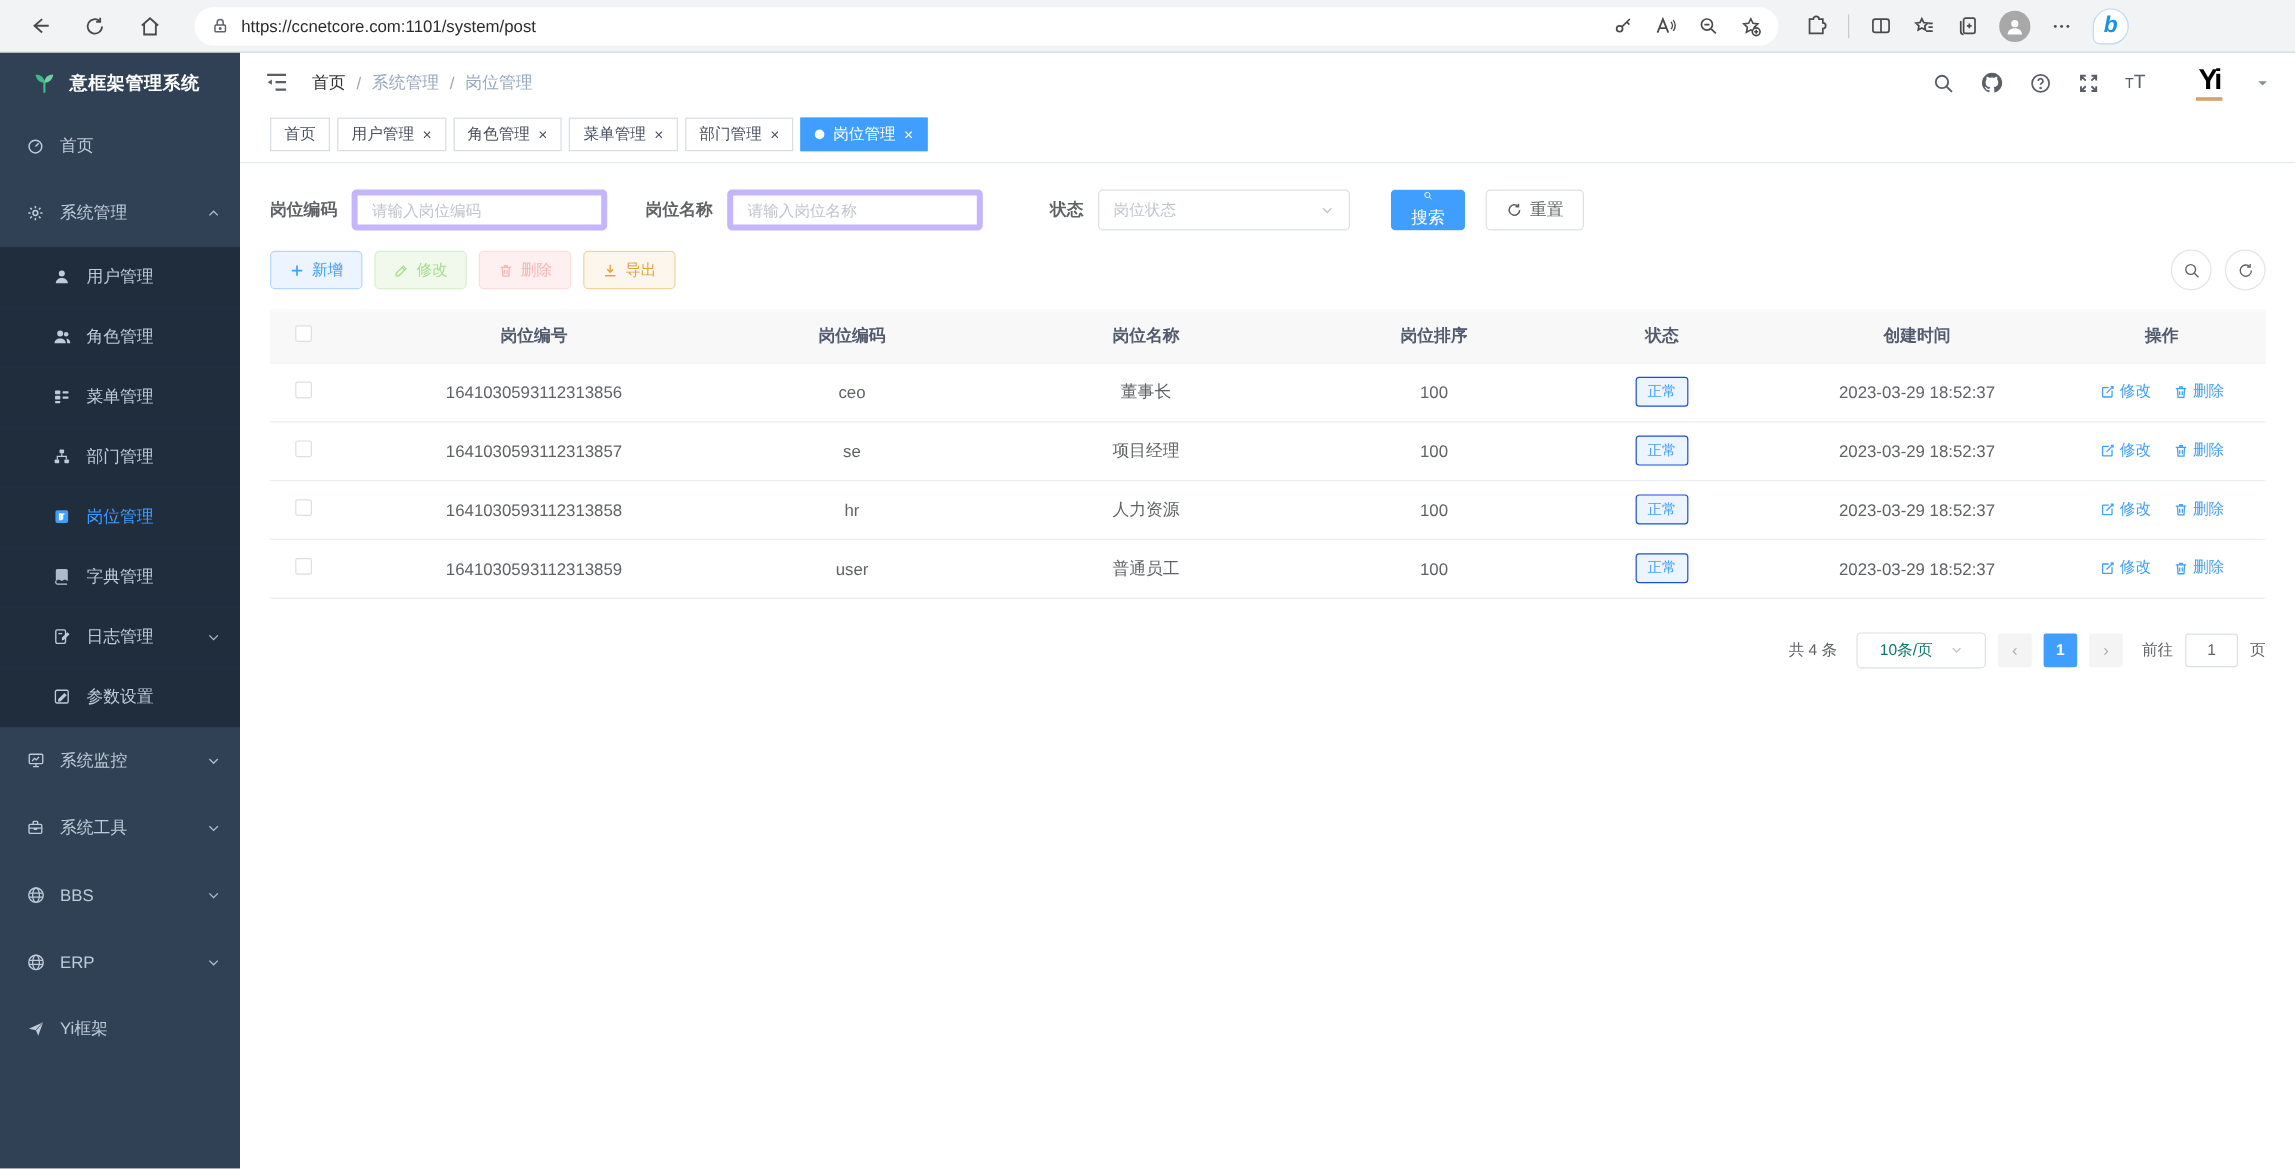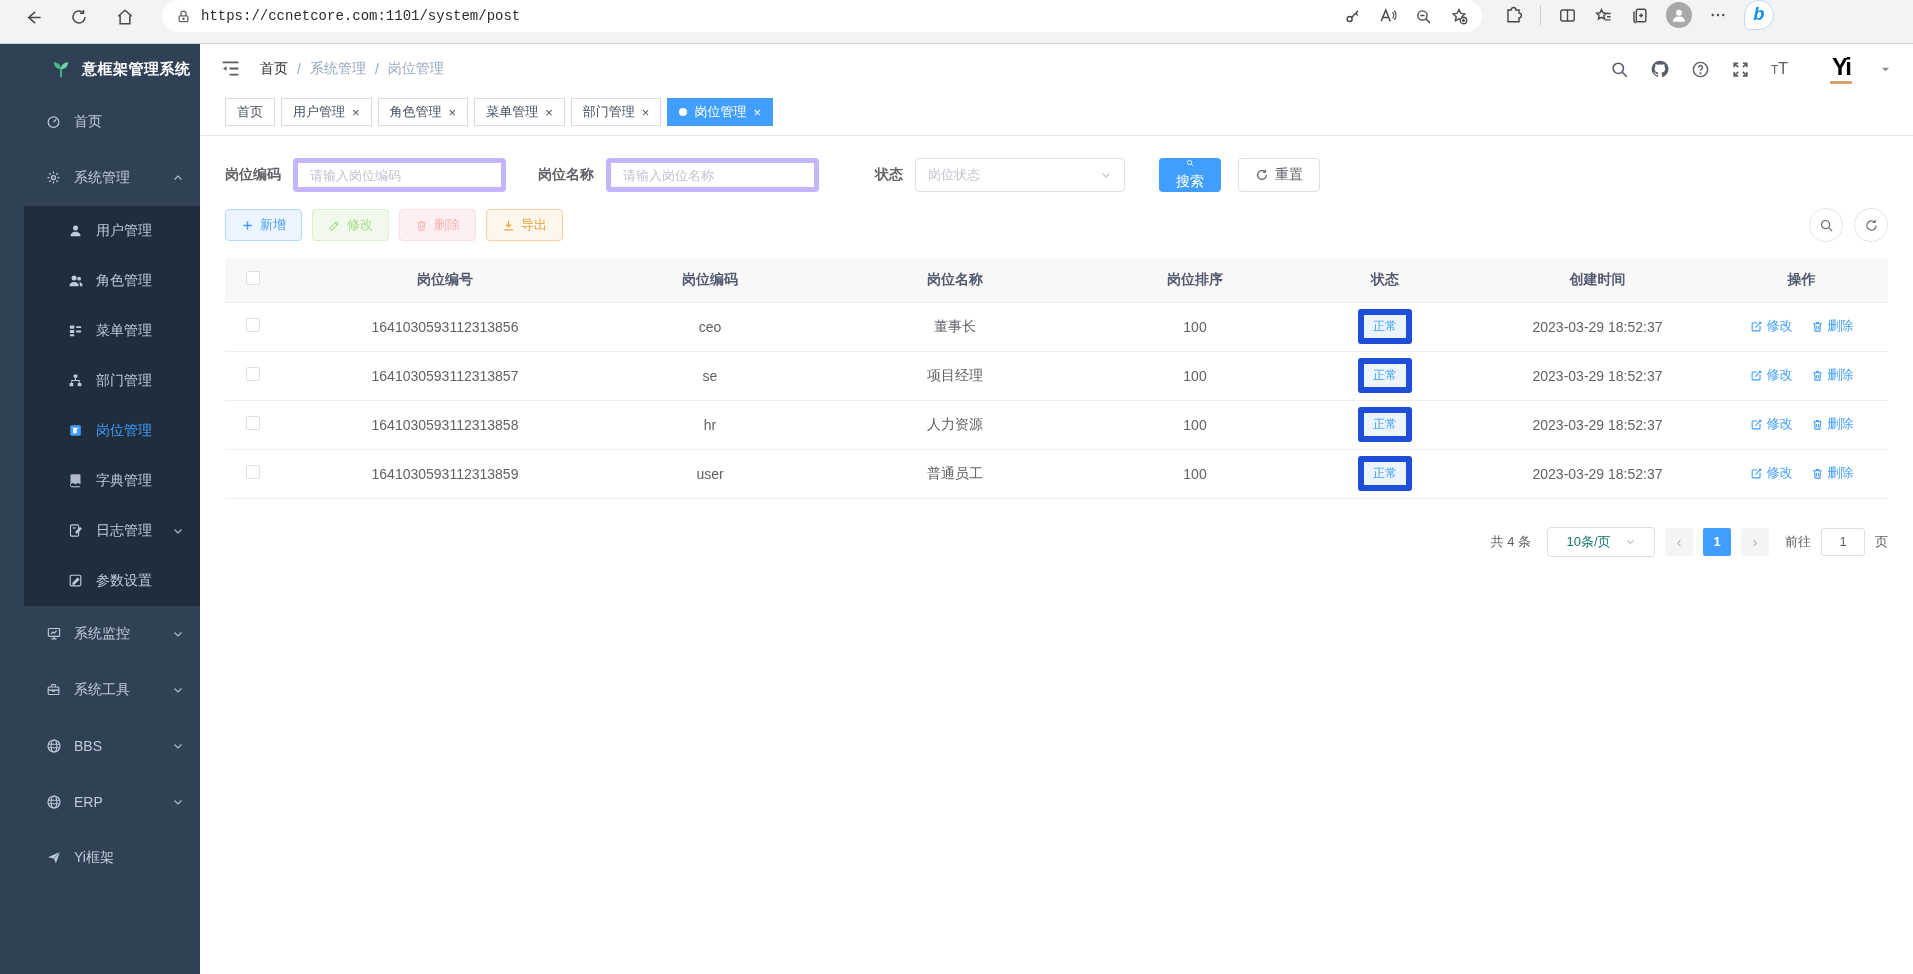--- a/index.html
+++ b/index.html
@@ -1,38 +1,38 @@
 <!DOCTYPE html>
 <html><head>
 <meta charset="utf-8">
 <style>
   * { margin:0; padding:0; box-sizing:border-box; }
   body { font-family:"Liberation Sans", sans-serif; background:#fff; }
   .screen { width:1913px; height:974px; overflow:hidden; position:relative; background:#fff; }
 
   
   .browser-bar { height:44px; background:#f2f3f5; border-bottom:1px solid #cfd1d4;
-    display:flex; align-items:flex-start; padding:0 10px;font-family:Liberation Mono, monospace; }
+    display:flex; align-items:center; padding:0 10px; }
   .bb-btn { width:34px; height:34px; display:flex; align-items:center; justify-content:center;
     color:#4a4a4a; border-radius:6px; margin:0 6px; flex:none; }
   .url-pill { height:32px; background:#fff; border-radius:16px; flex:none; width:1320px;
     display:flex; align-items:center; padding:0 10px 0 14px; margin-left:14px; color:#5f6368; }
   .url-text { font-size:14px; color:#2b2b2b; margin-left:10px; flex:1; }
   .pill-icons { display:flex; align-items:center; gap:18px; margin-right:4px; color:#4a4a4a; }
   .browser-right { display:flex; align-items:center; gap:17px; margin-left:22px; color:#4a4a4a; }
   .bb-divider { width:1px; height:20px; background:#c9c9c9; }
   .browser-avatar { width:26px; height:26px; border-radius:50%; background:#a8a8a8;
     display:flex; align-items:center; justify-content:center; overflow:hidden; }
   .copilot { width:30px; height:30px; border-radius:50% 50% 50% 6px; background:#fff;
     border:1px solid #bcd9f5; display:flex; align-items:center; justify-content:center;
     font-weight:bold; font-size:19px; color:#1493e8; font-style:italic; }
 
   
   .app { display:flex; height:930px; }
-  .sidebar { width:200px; flex:none; background:#304156; height:100%; overflow:hidden;padding-left:24px; }
+  .sidebar { width:200px; flex:none; background:#304156; height:100%; overflow:hidden; }
   .logo-row { height:50px; display:flex; align-items:center; padding-left:26px; }
   .logo-text { color:#fff; font-weight:bold; font-size:15px; margin-left:10px; letter-spacing:.5px; }
   .menu-item { height:50px; display:flex; align-items:center; padding-left:22px;
     color:#bfcbd9; font-size:14px; cursor:pointer; position:relative; }
   .menu-item.top { height:56px; }
   .menu-item.sub { background:#1f2d3d; padding-left:44px; }
   .menu-item.active { color:#409eff; }
   .mi-icon { width:16px; height:16px; display:inline-flex; margin-right:12px; flex:none; }
   .mi-chevron { position:absolute; right:16px; width:12px; height:12px; display:inline-flex; opacity:.9; }
 
@@ -90,21 +90,21 @@
 
   
   .table-wrap { margin:16px 25px 0; }
   table { width:100%; border-collapse:collapse; table-layout:fixed; }
   thead th { background:#f8f8f9; height:44px; font-size:14px; color:#515a6e; font-weight:bold;
     text-align:center; border-bottom:1px solid #ebeef5; }
   tbody td { height:49px; text-align:center; font-size:14px; color:#606266; border-bottom:1px solid #ebeef5; }
   .checkbox { width:14px; height:14px; border:1px solid #dcdfe6; border-radius:2px; background:#fff;
     display:inline-block; cursor:pointer; }
   .tag { display:inline-block; padding:3px 9px; font-size:12px; color:#409eff; background:#ecf5ff;
-    border:6px solid #1d4ed8; border-radius:3px; }
+    border:1px solid #1d4ed8; border-radius:3px; }
   .op-link { color:#409eff; font-size:13px; display:inline-flex; align-items:center; gap:4px;
     cursor:pointer; margin:0 9px; }
 
   
   .pagination { display:flex; align-items:center; justify-content:flex-end; padding-right:25px;
     margin-top:28px; font-size:13px; color:#606266; gap:10px; }
   .pg-total { margin-right:6px; }
   .pg-size { width:108px; height:30px; border:1px solid #dcdfe6; border-radius:4px; display:flex;
     align-items:center; justify-content:center; gap:14px; color:#0f766e; cursor:pointer; }
   .pg-btn { width:28px; height:28px; border-radius:2px; background:#f4f4f5; color:#a9adb4;

